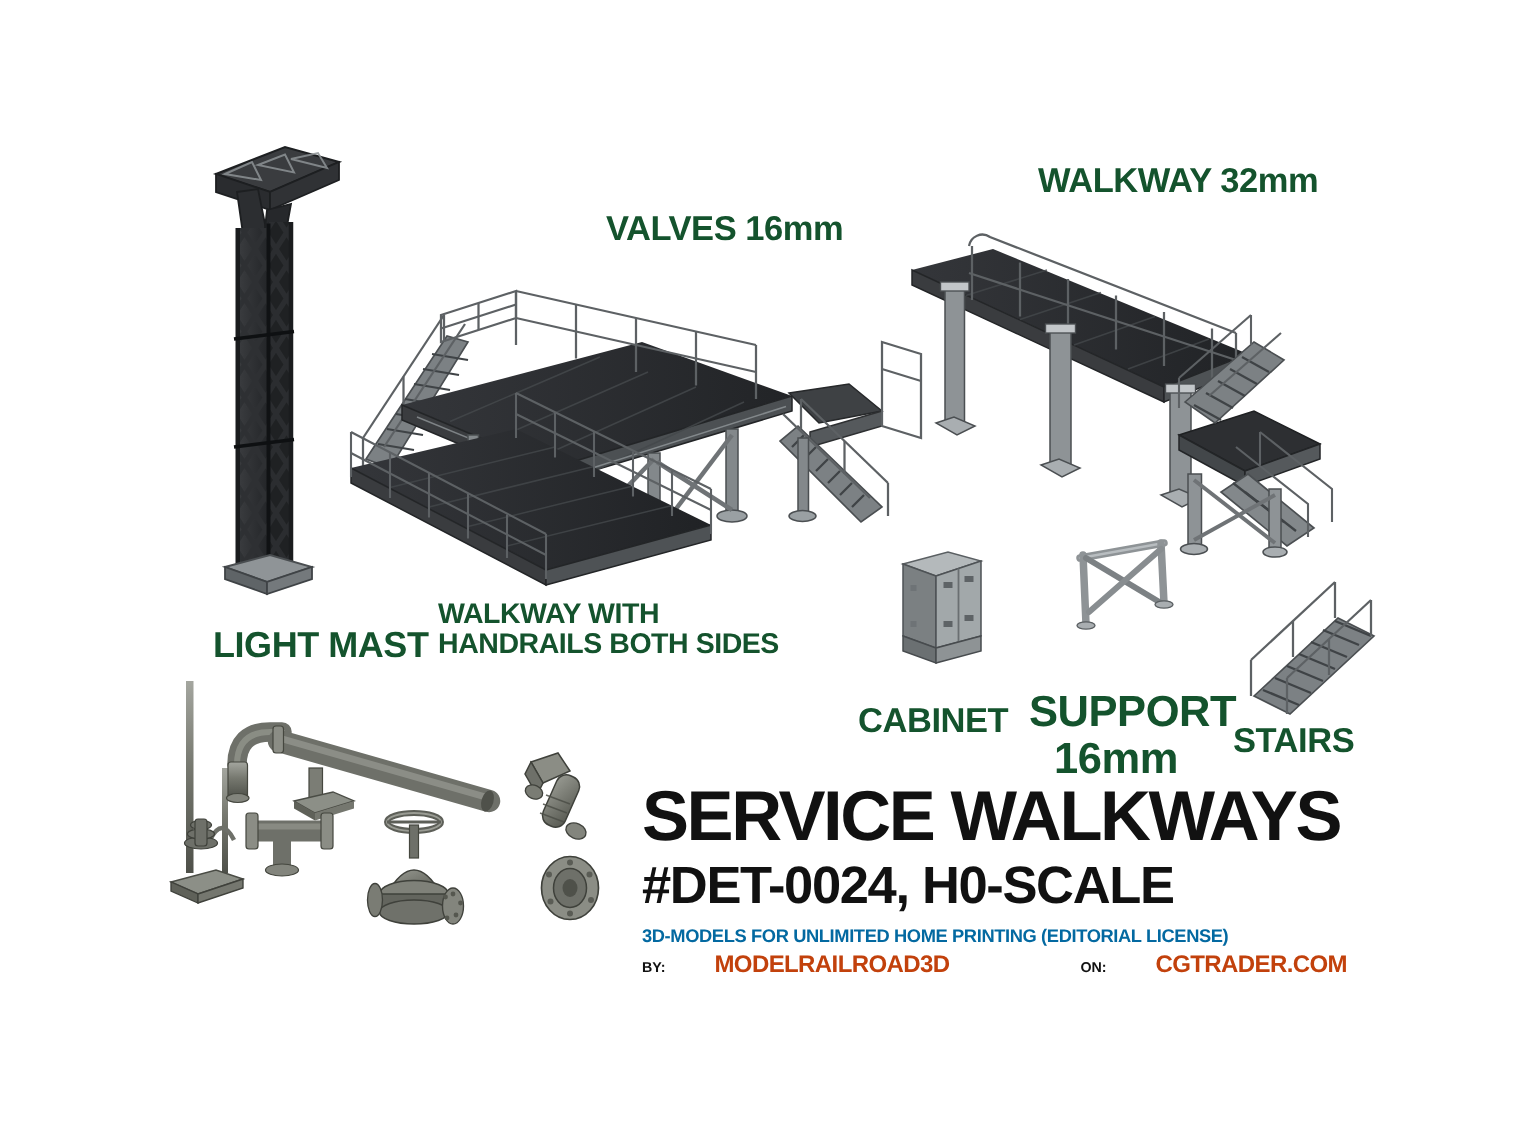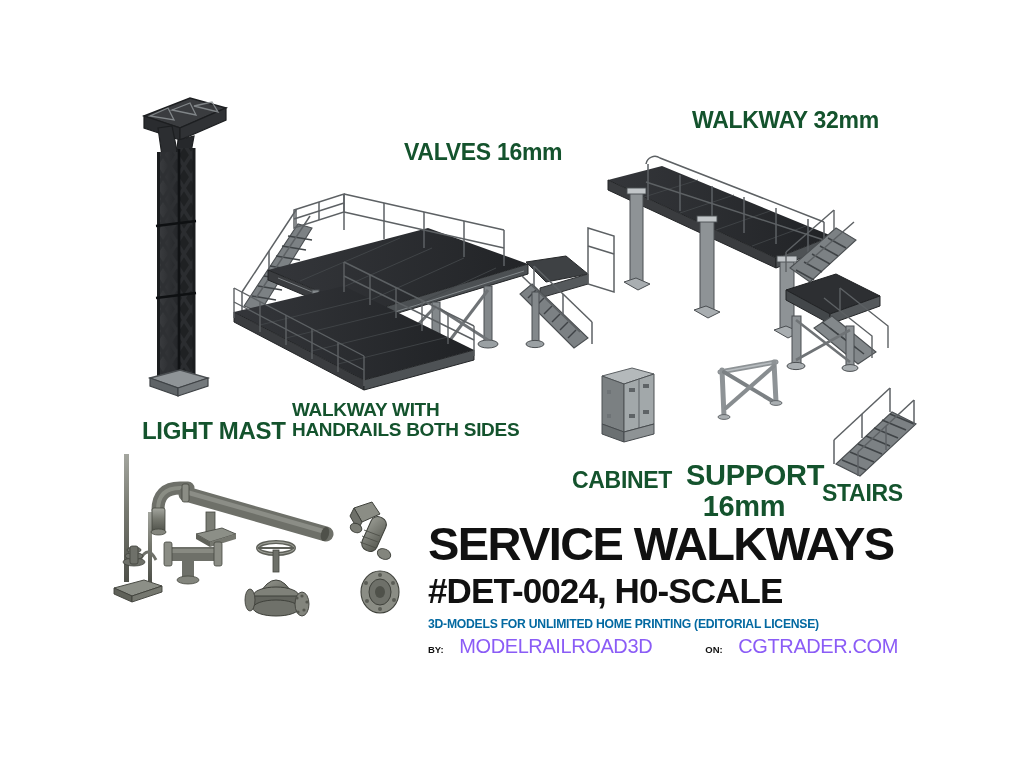--- a/index.html
+++ b/index.html
@@ -22,21 +22,21 @@
   }
   #product-sku{
     font-size:35px;font-weight:700;letter-spacing:-.9px;line-height:1;
     margin-top:6px;color:#111;
   }
   #product-tagline{
     font-size:12.2px;font-weight:700;letter-spacing:-.25px;margin-top:9px;color:#0369a1;
   }
   #credit-row{margin-top:4px;display:flex;align-items:baseline;gap:4px;justify-content:space-between;}
   .credit-key{font-size:9.5px;font-weight:700;letter-spacing:0px;color:#111;}
-  .credit-val{font-size:20px;font-weight:400;letter-spacing:-.4px;color:#8b5cf6;}
+  .credit-val{font-size:16px;font-weight:700;letter-spacing:-.4px;color:#c2410c;}
   .credit-gap{display:inline-block;width:22px;}
   
   .art{position:absolute;}
   .art svg{display:block;overflow:visible;}
 </style>
 </head>
 <body>
 
 <div class="stage">
 

